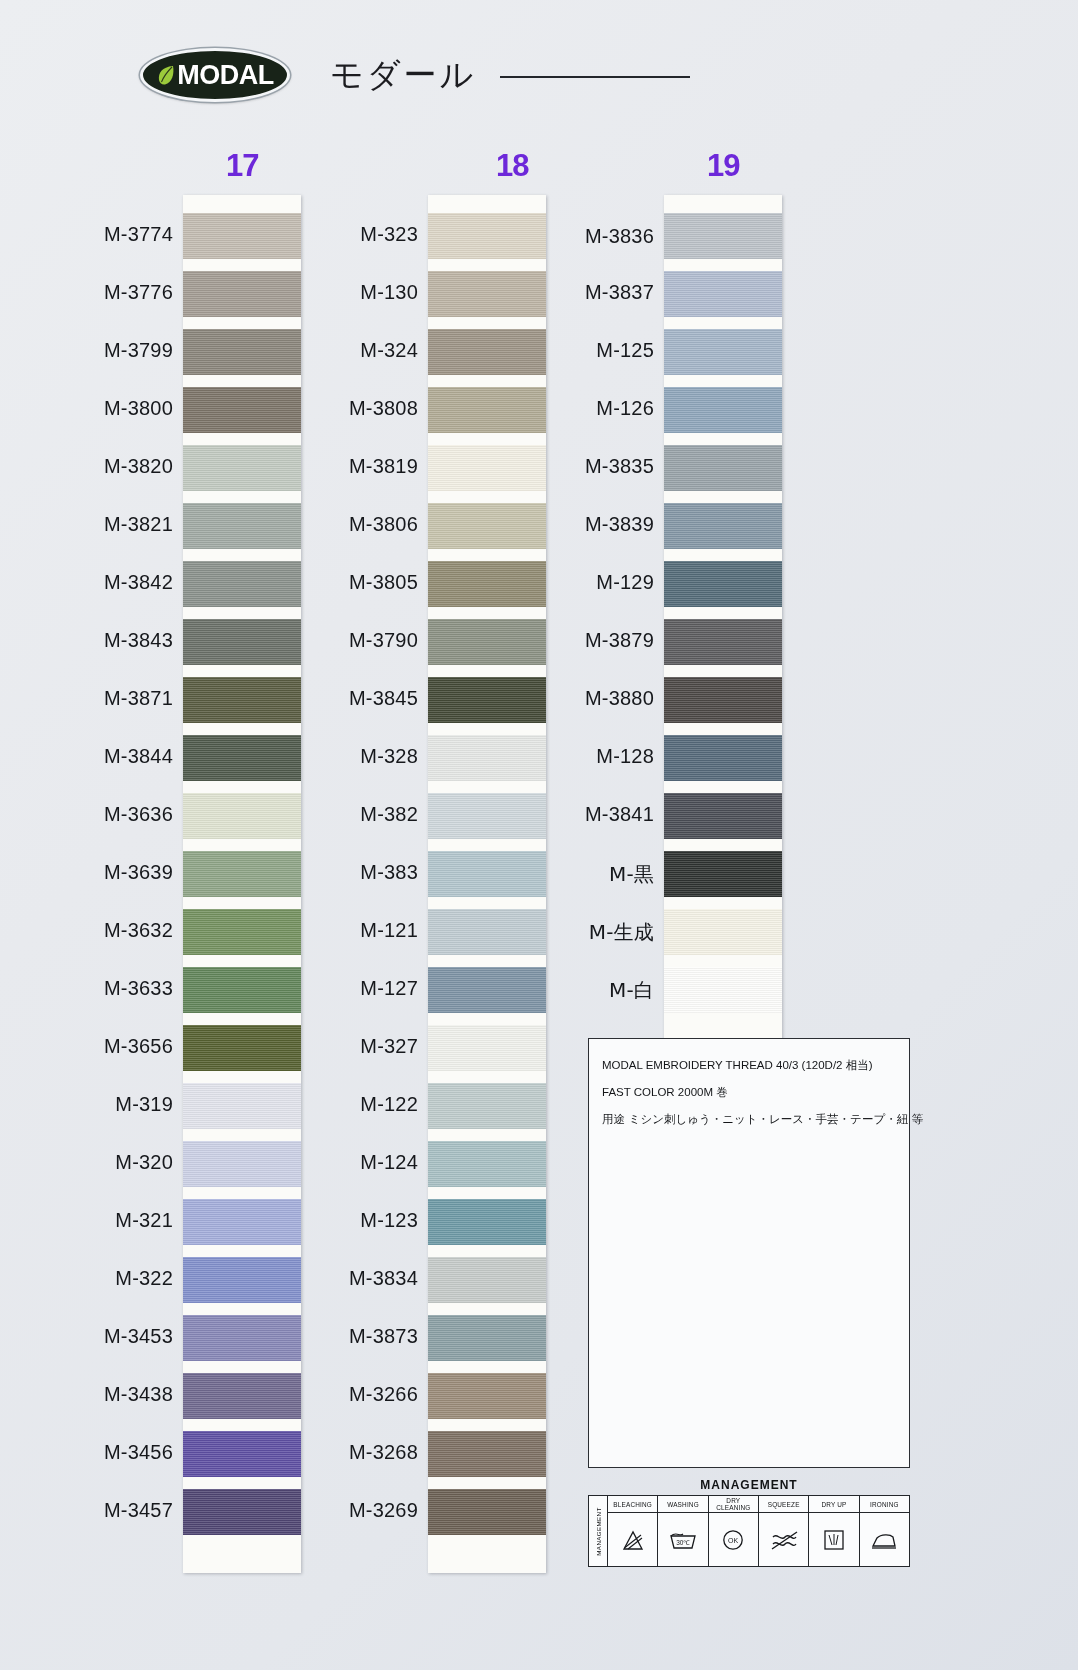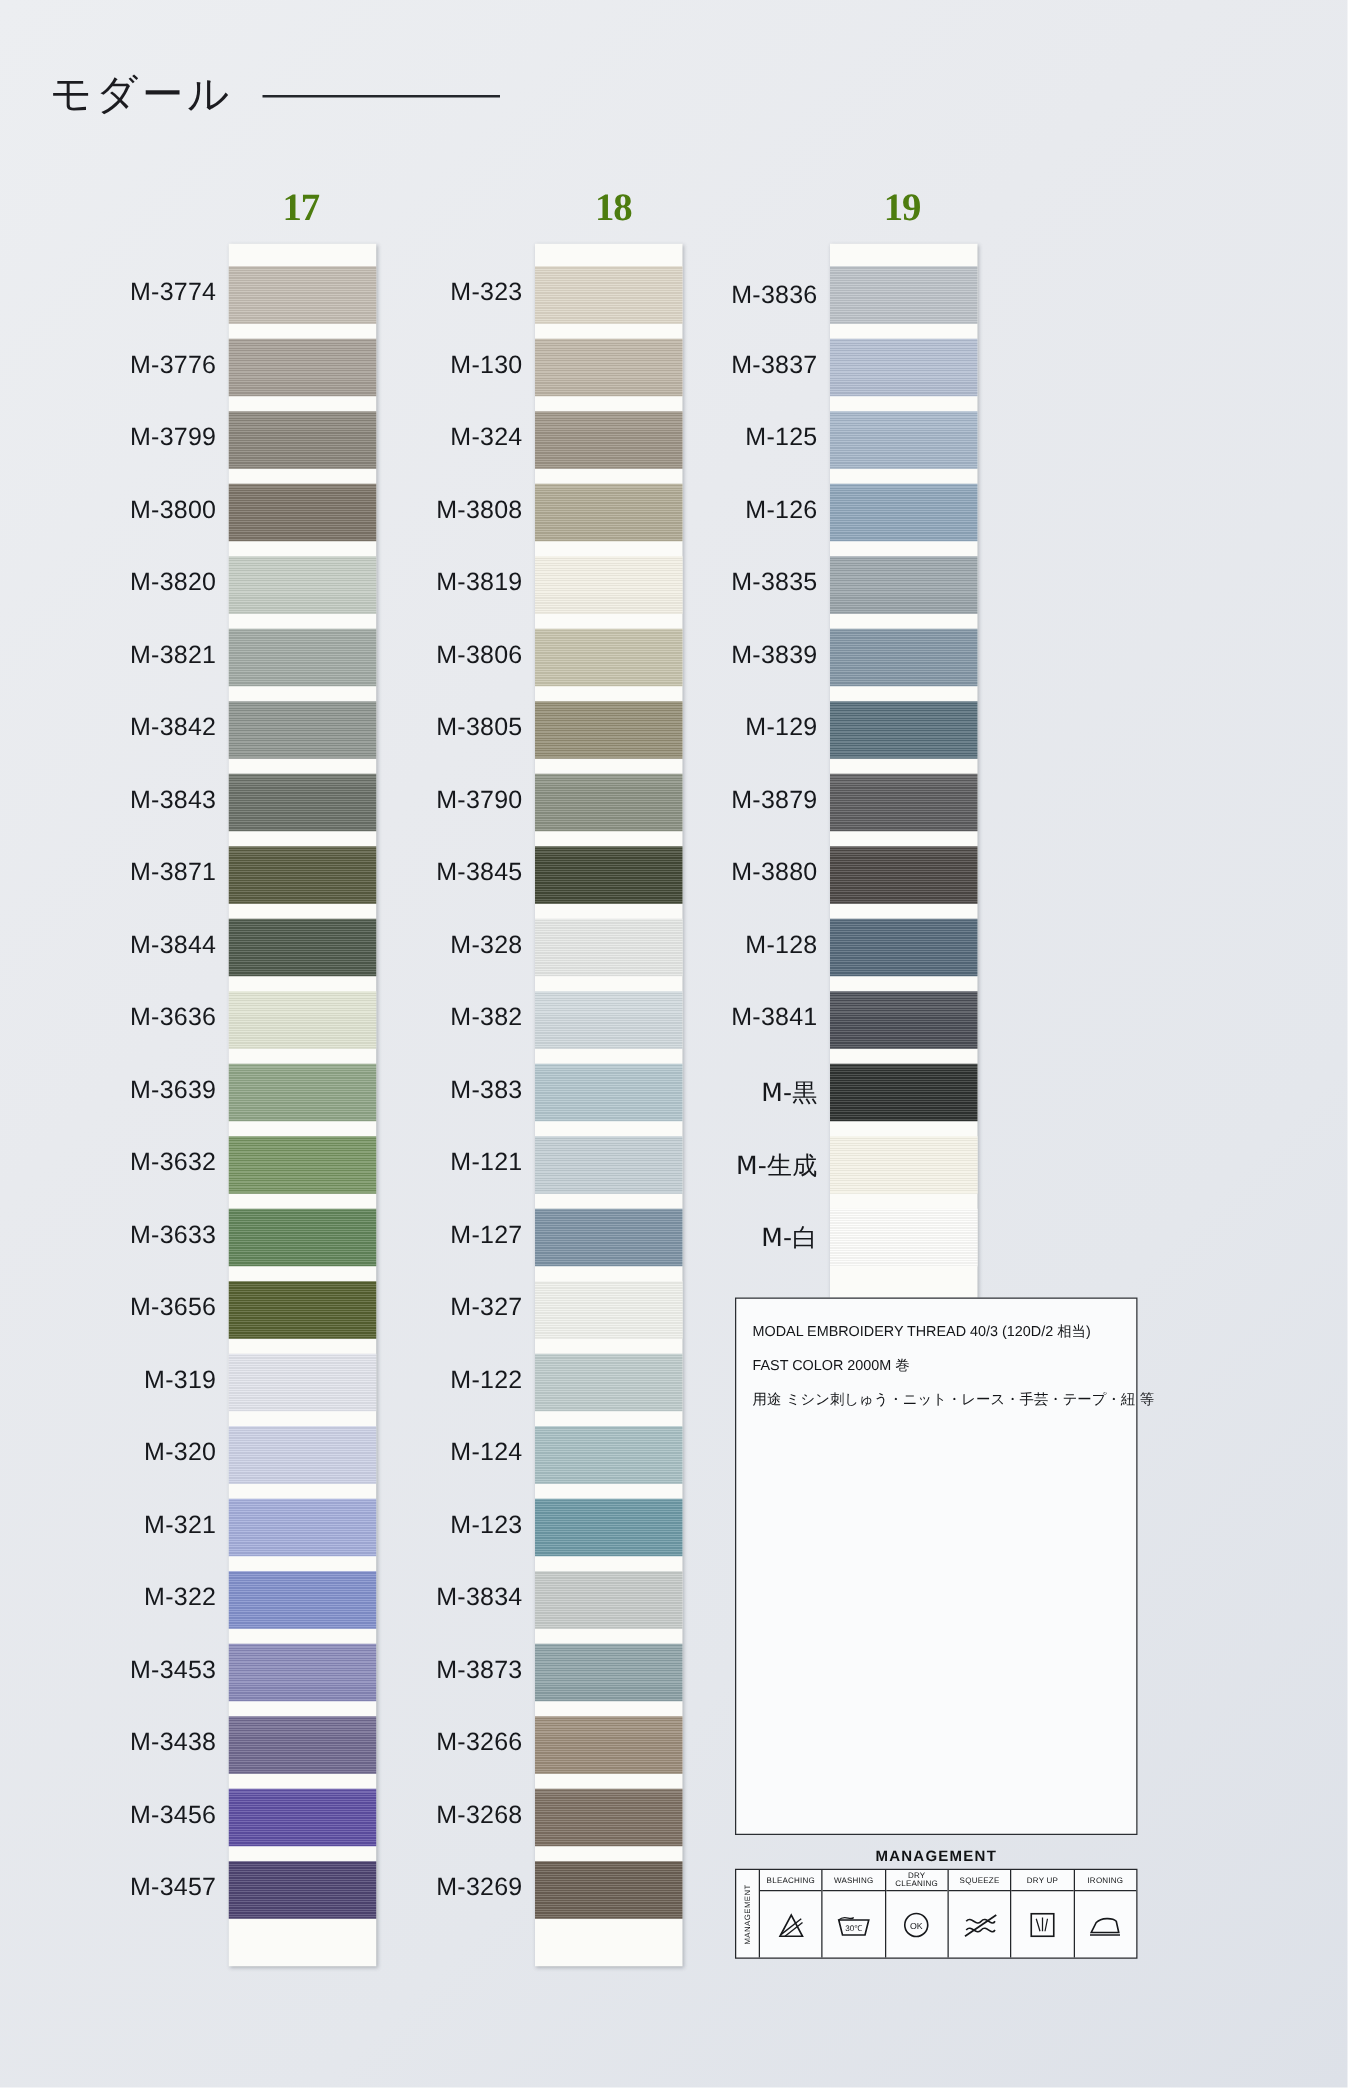--- a/index.html
+++ b/index.html
@@ -52,22 +52,22 @@
   #tagline {
     margin-left: 16px;
     font-size: 32px; color: #15161a;
     font-family: "DejaVu Serif", serif;
     letter-spacing: 1px;
   }
 
   
   .col-number {
     position: absolute;
-    font-size: 31px; font-weight: bold; color: #4d7c0f;
-    font-family: Liberation Serif, serif;
+    font-size: 31px; font-weight: bold; color: #6d28d9;
+    font-family: Liberation Sans, sans-serif;
     letter-spacing: -1px;
   }
 
   
   .card {
     position: absolute;
     background: #fbfbf8;
     box-shadow: 1px 1px 3px rgba(60,65,75,.30);
   }
   .swatch {
@@ -153,20 +153,29 @@
   }
   .mgmt-body {
     flex: 1; display: flex; align-items: center; justify-content: center;
   }
   .mgmt-body svg { display: block; }
 </style>
 </head>
 <body>
 
 <div id="header">
+  <div id="logo">
+    <span id="leaf">
+      <svg width="20" height="22" viewBox="0 0 20 22">
+        <path d="M17 2 C6 3 2 9 3 16 C3.5 19 6 21 9 20.5 C16 19 18.5 10 17 2 Z" fill="#9ccb3b"></path>
+        <path d="M16 3 C12 7 8 12 5.5 18" stroke="#2d3a1c" stroke-width="1.1" fill="none"></path>
+      </svg>
+    </span>
+    <span id="logo-text">MODAL</span>
+  </div>
   <div id="brand-jp">モダール</div>
   <div id="rule"></div>
 </div>
 
 <div id="columns-layer">
     <div class="col-number" style="left: 226px; top: 148px;">17</div>
     <div class="card" style="left: 183px; top: 195px; width: 118px; height: 1378px;">
       <div class="swatch" style="top: 18px; height: 46px; background: rgb(195, 188, 178);"></div>
       <div class="swatch" style="top: 76px; height: 46px; background: rgb(163, 156, 147);"></div>
       <div class="swatch" style="top: 134px; height: 46px; background: rgb(138, 133, 123);"></div>
@@ -207,21 +216,21 @@
     <div class="lab" style="left: -7px; width: 180px; top: 977px;">M-3633</div>
     <div class="lab" style="left: -7px; width: 180px; top: 1035px;">M-3656</div>
     <div class="lab" style="left: -7px; width: 180px; top: 1093px;">M-319</div>
     <div class="lab" style="left: -7px; width: 180px; top: 1151px;">M-320</div>
     <div class="lab" style="left: -7px; width: 180px; top: 1209px;">M-321</div>
     <div class="lab" style="left: -7px; width: 180px; top: 1267px;">M-322</div>
     <div class="lab" style="left: -7px; width: 180px; top: 1325px;">M-3453</div>
     <div class="lab" style="left: -7px; width: 180px; top: 1383px;">M-3438</div>
     <div class="lab" style="left: -7px; width: 180px; top: 1441px;">M-3456</div>
     <div class="lab" style="left: -7px; width: 180px; top: 1499px;">M-3457</div>
-    <div class="col-number" style="left: 476px; top: 148px;">18</div>
+    <div class="col-number" style="left: 496px; top: 148px;">18</div>
     <div class="card" style="left: 428px; top: 195px; width: 118px; height: 1378px;">
       <div class="swatch" style="top: 18px; height: 46px; background: rgb(221, 214, 199);"></div>
       <div class="swatch" style="top: 76px; height: 46px; background: rgb(189, 180, 165);"></div>
       <div class="swatch" style="top: 134px; height: 46px; background: rgb(157, 148, 134);"></div>
       <div class="swatch" style="top: 192px; height: 46px; background: rgb(177, 171, 149);"></div>
       <div class="swatch" style="top: 250px; height: 46px; background: rgb(242, 239, 228);"></div>
       <div class="swatch" style="top: 308px; height: 46px; background: rgb(199, 196, 173);"></div>
       <div class="swatch" style="top: 366px; height: 46px; background: rgb(145, 139, 114);"></div>
       <div class="swatch" style="top: 424px; height: 46px; background: rgb(139, 145, 131);"></div>
       <div class="swatch" style="top: 482px; height: 46px; background: rgb(67, 73, 54);"></div>

